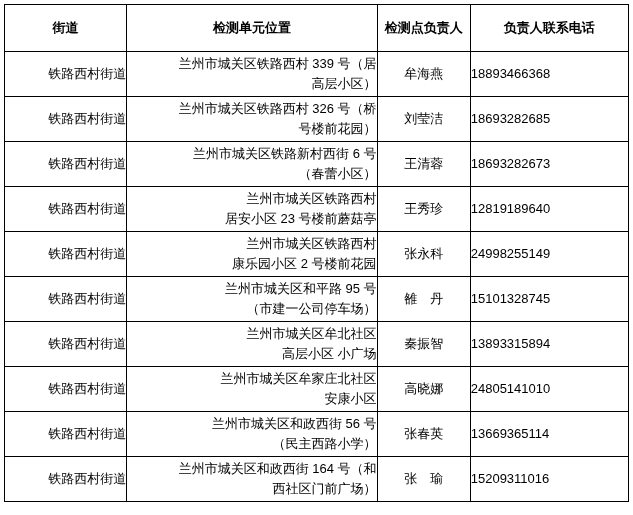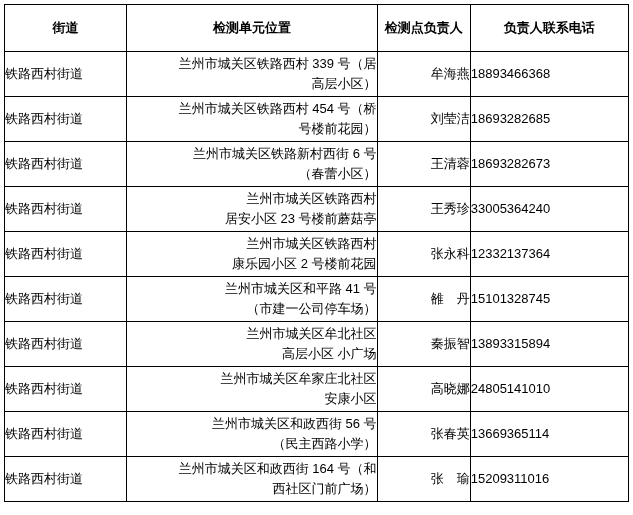--- a/index.html
+++ b/index.html
@@ -39,30 +39,30 @@
     text-align: center;
     height: 42px;
     padding: 2px 4px;
   }
   .col-street  { width: 122px; }
   .col-loc     { width: 250px; }
   .col-person  { width: 93px; }
   .col-phone   { width: 158px; }
 
   td.cell-street {
-    text-align: left;
+    text-align: right;
     padding: 4px 2px;
     margin-left: 12px;
   }
   td.cell-loc {
     text-align: right;
     padding: 4px 8px 4px 10px;
   }
   td.cell-person {
-    text-align: right;
+    text-align: center;
     padding: 4px 2px;
   }
   td.cell-phone {
     text-align: left;
     padding: 4px 2px;
   }
   .loc-line { display: block; white-space: nowrap; }
   .row-h2 td { height: 44px; }
 </style>
 </head>
@@ -90,21 +90,21 @@
         <td class="cell-loc">
           <span class="loc-line">兰州市城关区铁路西村 339 号（居</span>
           <span class="loc-line">高层小区）</span>
         </td>
         <td class="cell-person">牟海燕</td>
         <td class="cell-phone">18893466368</td>
       </tr>
       <tr class="row-h2">
         <td class="cell-street">铁路西村街道</td>
         <td class="cell-loc">
-          <span class="loc-line">兰州市城关区铁路西村 454 号（桥</span>
+          <span class="loc-line">兰州市城关区铁路西村 326 号（桥</span>
           <span class="loc-line">号楼前花园）</span>
         </td>
         <td class="cell-person">刘莹洁</td>
         <td class="cell-phone">18693282685</td>
       </tr>
       <tr class="row-h2">
         <td class="cell-street">铁路西村街道</td>
         <td class="cell-loc">
           <span class="loc-line">兰州市城关区铁路新村西街 6 号</span>
           <span class="loc-line">（春蕾小区）</span>
@@ -112,35 +112,35 @@
         <td class="cell-person">王清蓉</td>
         <td class="cell-phone">18693282673</td>
       </tr>
       <tr class="row-h2">
         <td class="cell-street">铁路西村街道</td>
         <td class="cell-loc">
           <span class="loc-line">兰州市城关区铁路西村</span>
           <span class="loc-line">居安小区 23 号楼前蘑菇亭</span>
         </td>
         <td class="cell-person">王秀珍</td>
-        <td class="cell-phone">33005364240</td>
+        <td class="cell-phone">12819189640</td>
       </tr>
       <tr class="row-h2">
         <td class="cell-street">铁路西村街道</td>
         <td class="cell-loc">
           <span class="loc-line">兰州市城关区铁路西村</span>
           <span class="loc-line">康乐园小区 2 号楼前花园</span>
         </td>
         <td class="cell-person">张永科</td>
-        <td class="cell-phone">12332137364</td>
+        <td class="cell-phone">24998255149</td>
       </tr>
       <tr class="row-h2">
         <td class="cell-street">铁路西村街道</td>
         <td class="cell-loc">
-          <span class="loc-line">兰州市城关区和平路 41 号</span>
+          <span class="loc-line">兰州市城关区和平路 95 号</span>
           <span class="loc-line">（市建一公司停车场）</span>
         </td>
         <td class="cell-person">雒　丹</td>
         <td class="cell-phone">15101328745</td>
       </tr>
       <tr class="row-h2">
         <td class="cell-street">铁路西村街道</td>
         <td class="cell-loc">
           <span class="loc-line">兰州市城关区牟北社区</span>
           <span class="loc-line">高层小区 小广场</span>

